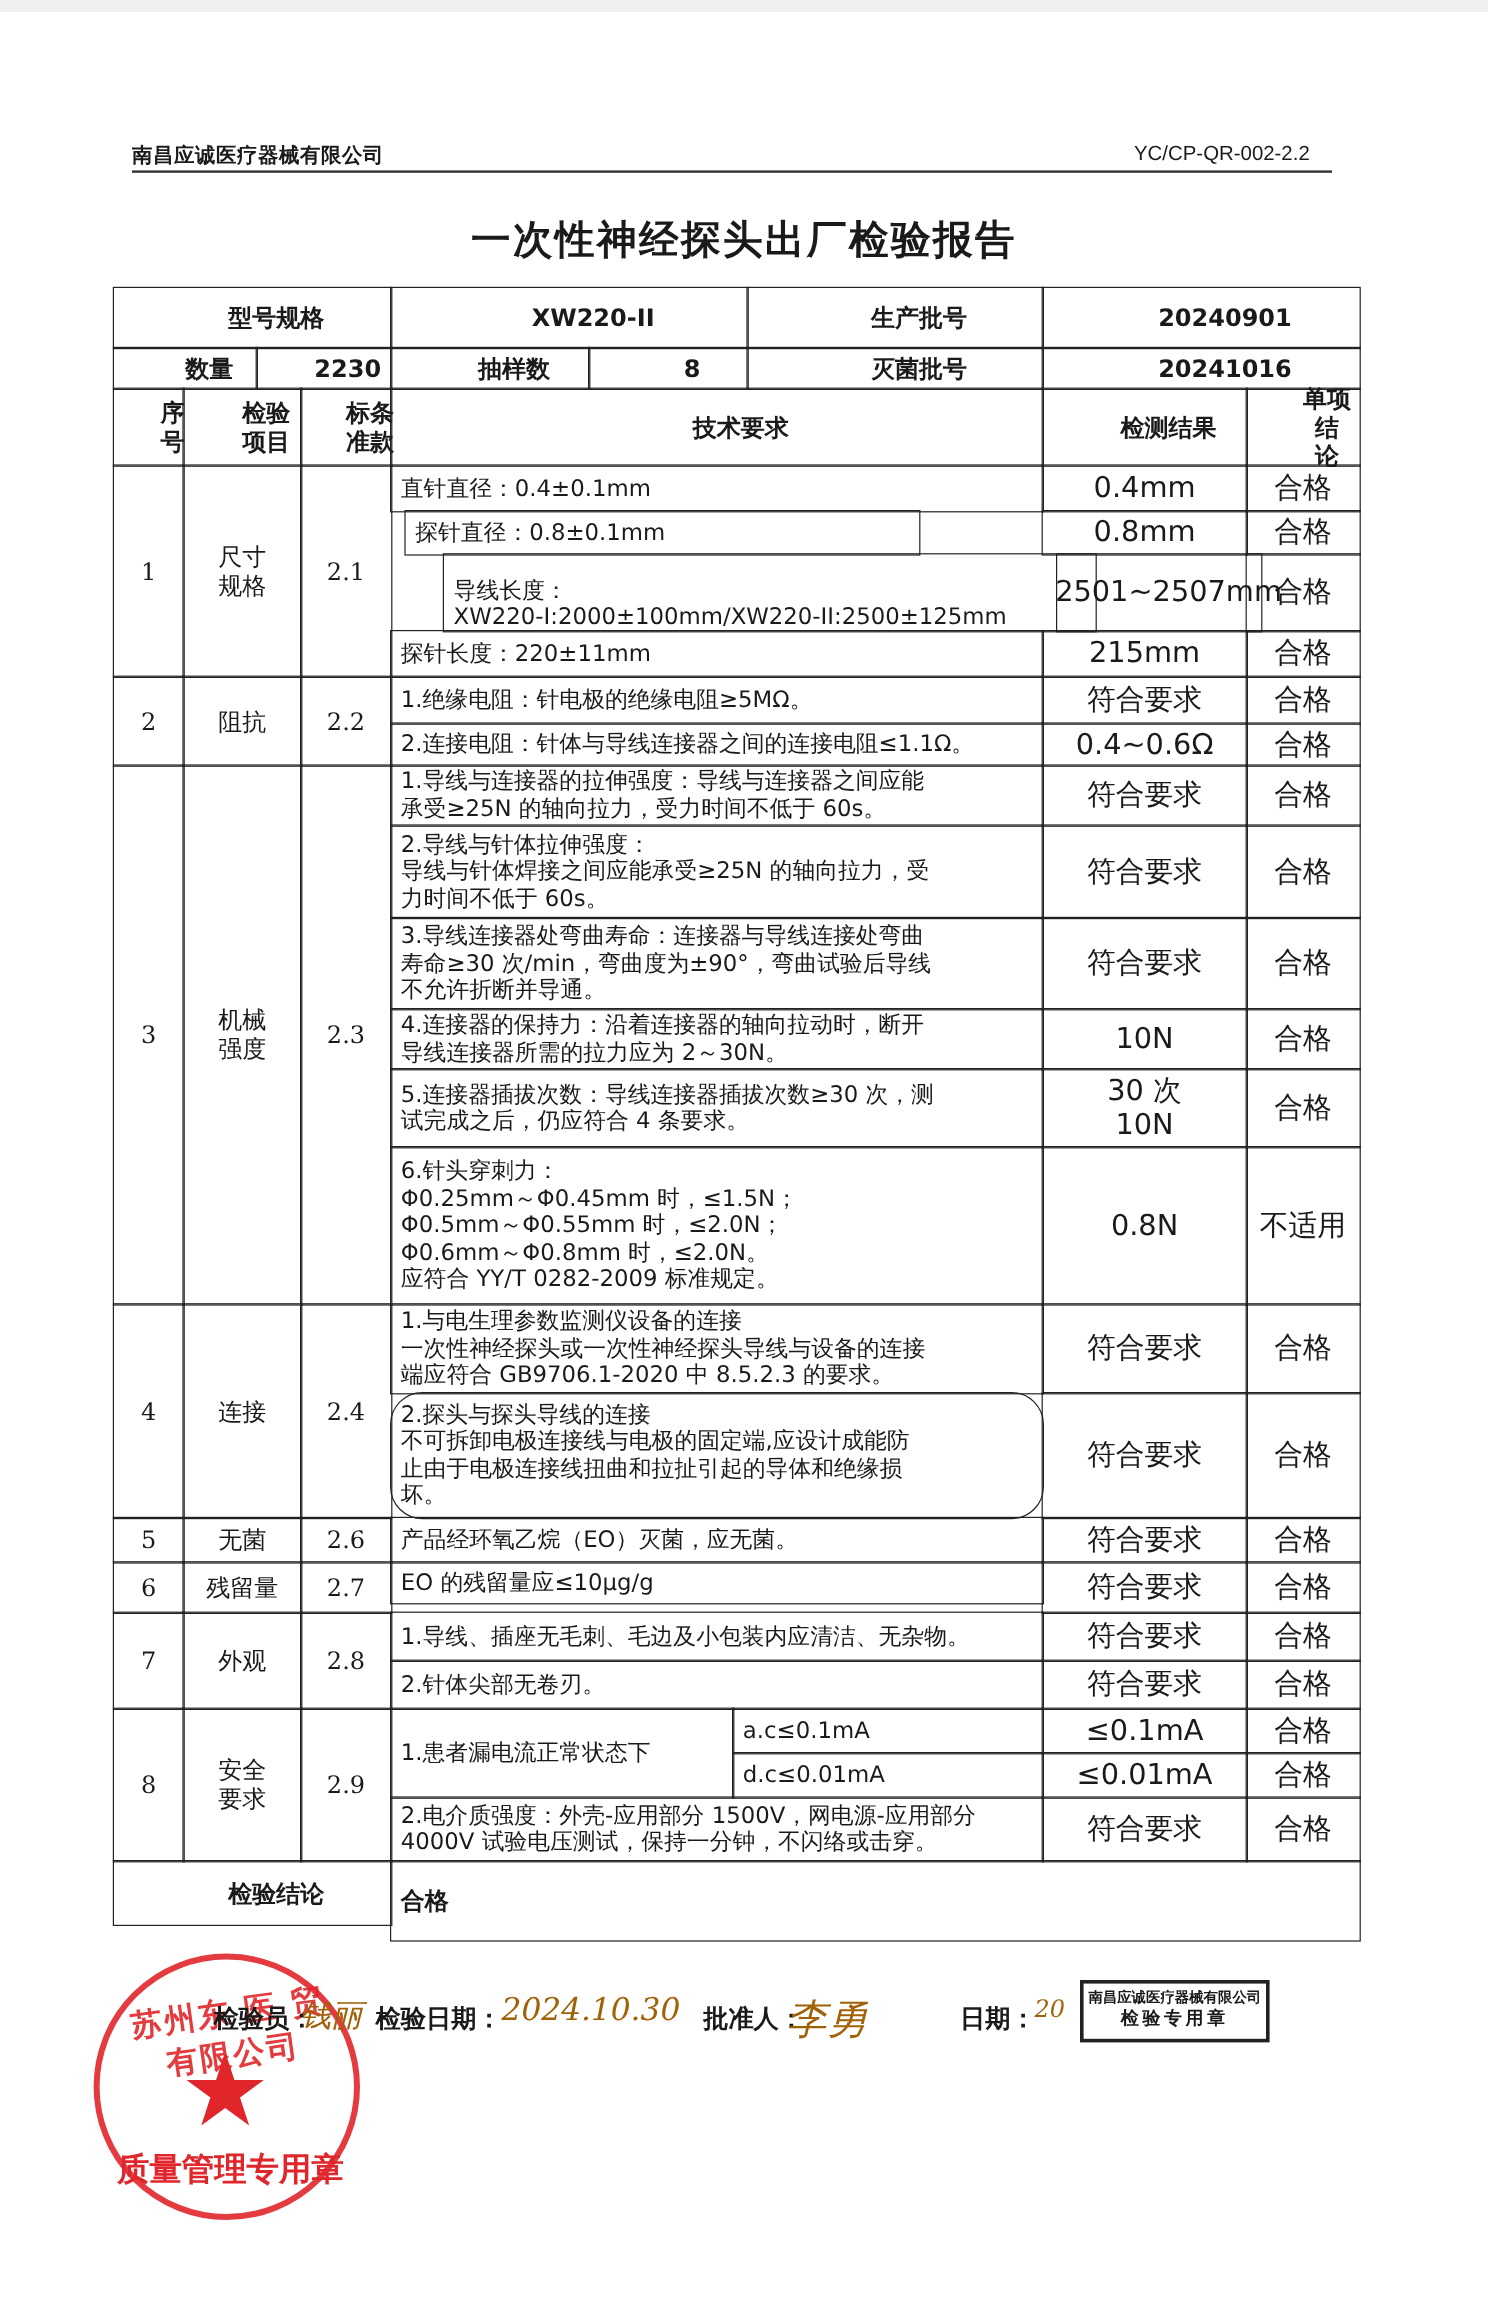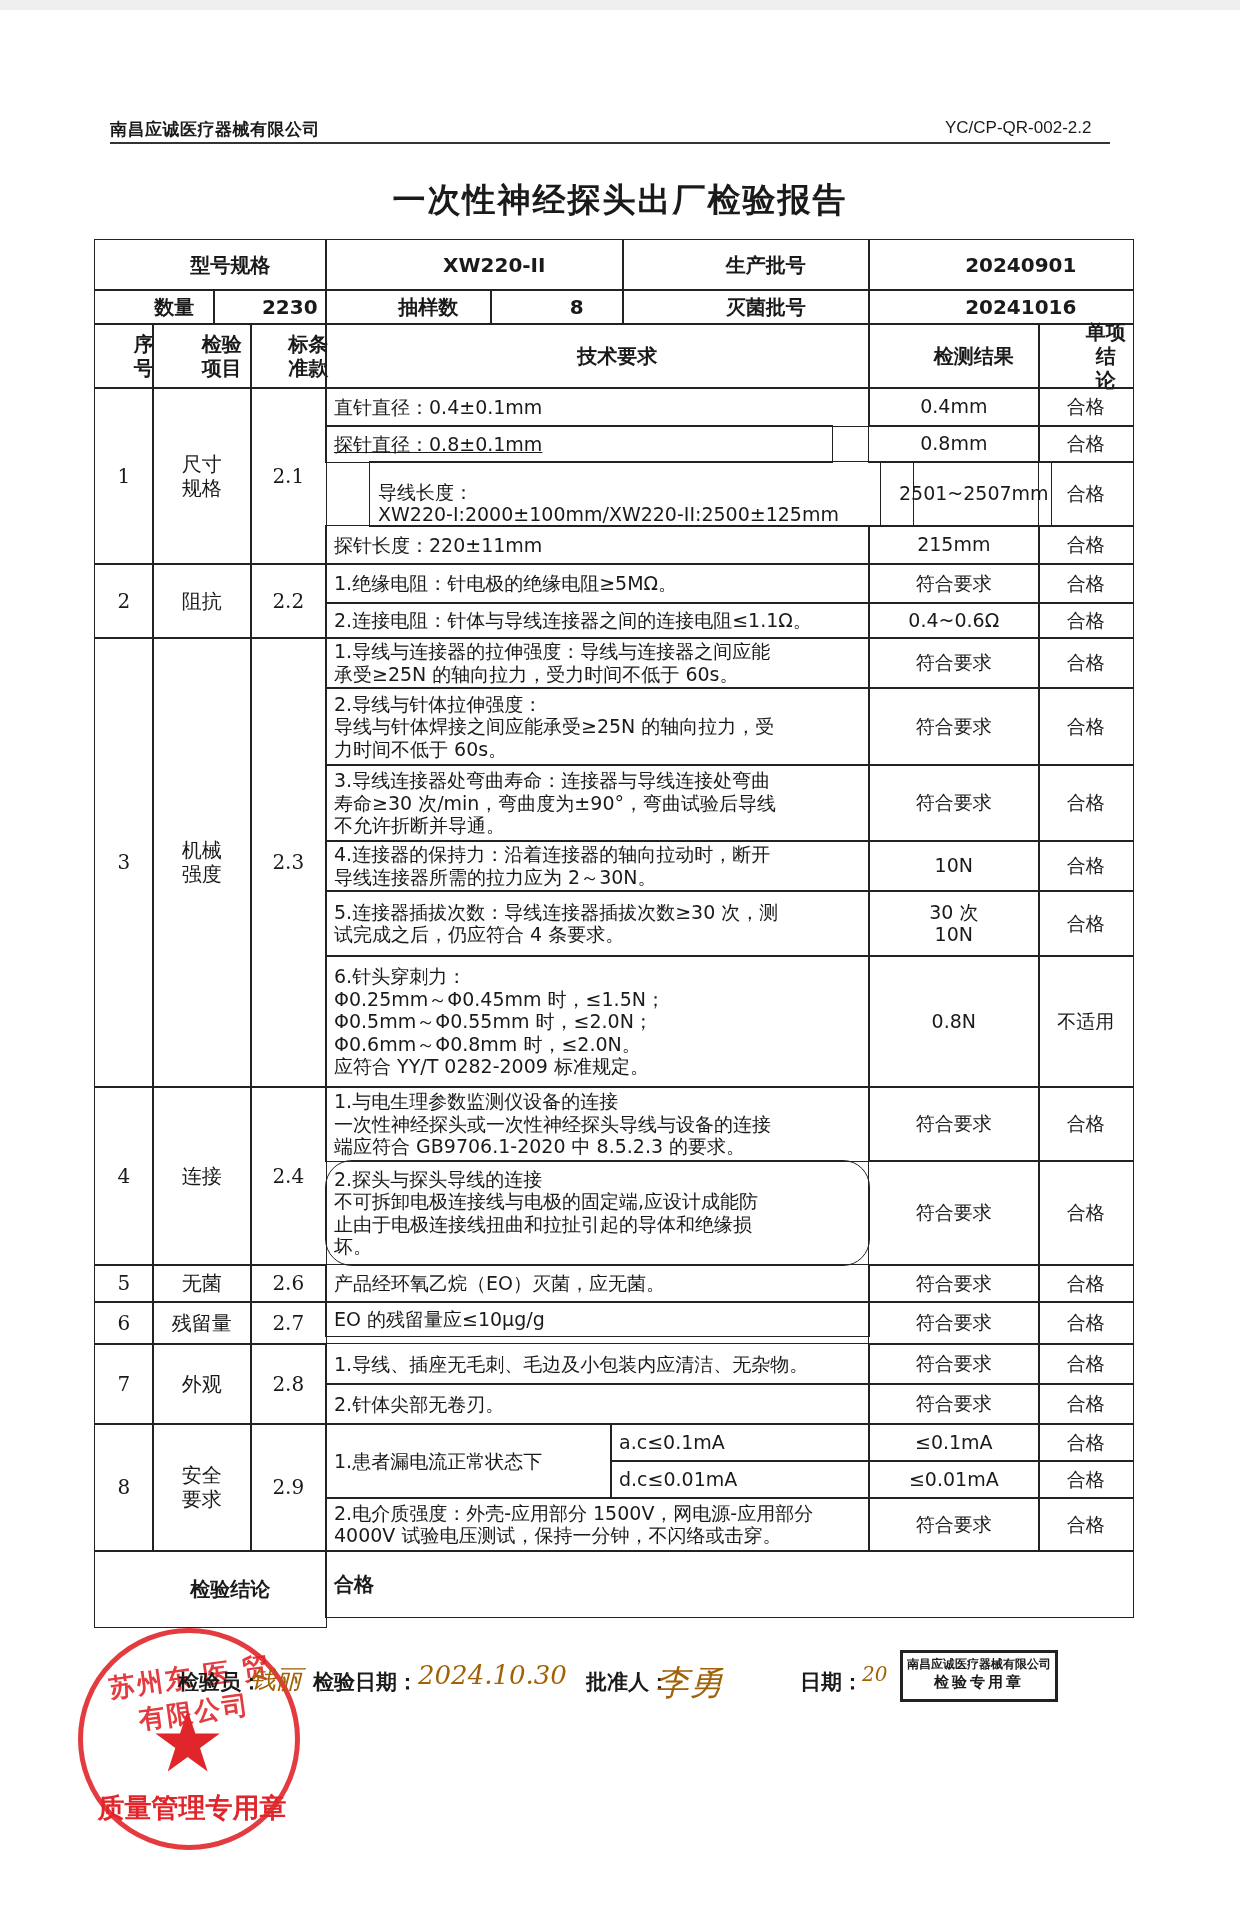--- a/index.html
+++ b/index.html
@@ -11,21 +11,21 @@
   .code { left:945px; top:118px; font-size:17px; font-family:"Liberation Sans","DejaVu Sans",sans-serif; }
   .hline { left:110px; top:142px; width:1000px; height:2px; background:#333; }
   .title { left:0; width:1240px; top:178px; text-align:center; font-size:33px; font-weight:bold; font-family:"DejaVu Sans","Liberation Sans",sans-serif; letter-spacing:2px; }
 
   .cell { position:absolute; box-sizing:border-box; border:1.6px solid #222; display:flex; align-items:center; justify-content:center;
           text-align:center; font-size:20px; line-height:1.2; background:transparent; }
   .cell.left { justify-content:flex-start; text-align:left; padding-left:8px; }
   .hdr { font-weight:bold; font-family:"DejaVu Sans","Liberation Sans",sans-serif;padding-left:40px; }
   .req { font-size:19px; line-height:1.18; font-family:"DejaVu Sans","Liberation Sans",sans-serif; }
   .req span { display:block; }
-  .res { font-family:"DejaVu Sans","Liberation Sans",sans-serif; font-size:19px; }
+  .res { font-family:"DejaVu Sans","Liberation Sans",sans-serif; font-size:24px; }
   .res span { display:block; }
   .vert span { display:block; }
 
   .footer-label { font-size:21px; font-family:"DejaVu Sans","Liberation Sans",sans-serif; font-weight:bold; }
   .sig { font-family:"DejaVu Serif",serif; font-style:italic; font-size:26px; color:#a16207; }
   .stamp { left:78px; top:1628px; width:222px; height:222px; border:5px solid #e0262a; border-radius:50%; box-sizing:border-box; opacity:0.9; }
   .stamp-star { left:150px; top:1700px; font-size:84px; color:#e0262a; line-height:1; }
   .stamp-top { left:92px; top:1660px; width:200px; font-size:26px; color:#e0262a; font-weight:bold; font-family:"DejaVu Sans",sans-serif; text-align:center; letter-spacing:2px; transform:rotate(-8deg); opacity:0.9; }
   .stamp-bottom { left:92px; top:1790px; width:200px; text-align:center; font-size:27px; color:#e0262a; font-weight:bold; font-family:"DejaVu Sans",sans-serif; }
   .qstamp { left:900px; top:1650px; width:158px; height:52px; border:3px solid #222; box-sizing:border-box; font-family:"DejaVu Sans",sans-serif; font-size:14px; text-align:center; line-height:1.3; padding-top:4px; font-weight:bold; }
@@ -75,21 +75,21 @@
       <span>规格</span>
     </div>
     <div class="cell " style="left: 250px; top: 387px; width: 76.6px; height: 177.6px;">2.1</div>
     <div class="cell left req" style="left: 325px; top: 387px; width: 544.6px; height: 39.6px; flex-direction: column; align-items: flex-start; justify-content: center;">
       <span>直针直径：0.4±0.1mm</span>
     </div>
     <div class="cell res" style="left: 868px; top: 387px; width: 171.6px; height: 39.6px; flex-direction: column;">
       <span>0.4mm</span>
     </div>
     <div class="cell res" style="left: 1038px; top: 387px; width: 95.6px; height: 39.6px;">合格</div>
-    <div class="cell left req" style="left: 325px; top: 425px; width: 508px; height: 37.6px; flex-direction: column; align-items: flex-start; justify-content: center; text-decoration: underline;">
+    <div class="cell left req" style="left: 337px; top: 425px; width: 430px; height: 37.6px; flex-direction: column; align-items: flex-start; justify-content: center;">
       <span>探针直径：0.8±0.1mm</span>
     </div>
     <div class="cell res" style="left: 868px; top: 425px; width: 171.6px; height: 37.6px; flex-direction: column;">
       <span>0.8mm</span>
     </div>
     <div class="cell res" style="left: 1038px; top: 425px; width: 95.6px; height: 37.6px;">合格</div>
     <div class="cell left req" style="left: 325px; top: 461px; width: 544.6px; height: 65.6px; flex-direction: column; align-items: flex-start; justify-content: flex-end; margin-left: 44px;">
       <span>导线长度：</span>
       <span>XW220-I:2000±100mm/XW220-II:2500±125mm</span>
     </div>
@@ -268,21 +268,21 @@
     </div>
     <div class="cell res" style="left: 1038px; top: 1460px; width: 95.6px; height: 38.6px;">合格</div>
     <div class="cell left req" style="left: 325px; top: 1497px; width: 544.6px; height: 54.6px; flex-direction: column; align-items: flex-start; justify-content: center;">
       <span>2.电介质强度：外壳-应用部分 1500V，网电源-应用部分</span>
       <span>4000V 试验电压测试，保持一分钟，不闪络或击穿。</span>
     </div>
     <div class="cell res" style="left: 868px; top: 1497px; width: 171.6px; height: 54.6px; flex-direction: column;">
       <span>符合要求</span>
     </div>
     <div class="cell res" style="left: 1038px; top: 1497px; width: 95.6px; height: 54.6px;">合格</div>
-    <div class="cell hdr" style="left: 94px; top: 1550px; width: 232.6px; height: 78px;">检验结论</div>
+    <div class="cell hdr" style="left: 94px; top: 1550px; width: 232.6px; height: 55px;">检验结论</div>
     <div class="cell left hdr" style="left: 325px; top: 1550px; width: 808.6px; height: 67.6px;">合格</div>
   </div>
 
 <div class="abs stamp"></div>
 <div class="abs stamp-top">苏州东  医 贸  有限公司</div>
 <div class="abs stamp-star">★</div>
 <div class="abs stamp-bottom">质量管理专用章</div>
 
 <div class="abs footer-label" style="left:178px;top:1668px;">检验员：</div>
 <div class="abs sig" style="left:250px;top:1662px;">钱丽</div>

